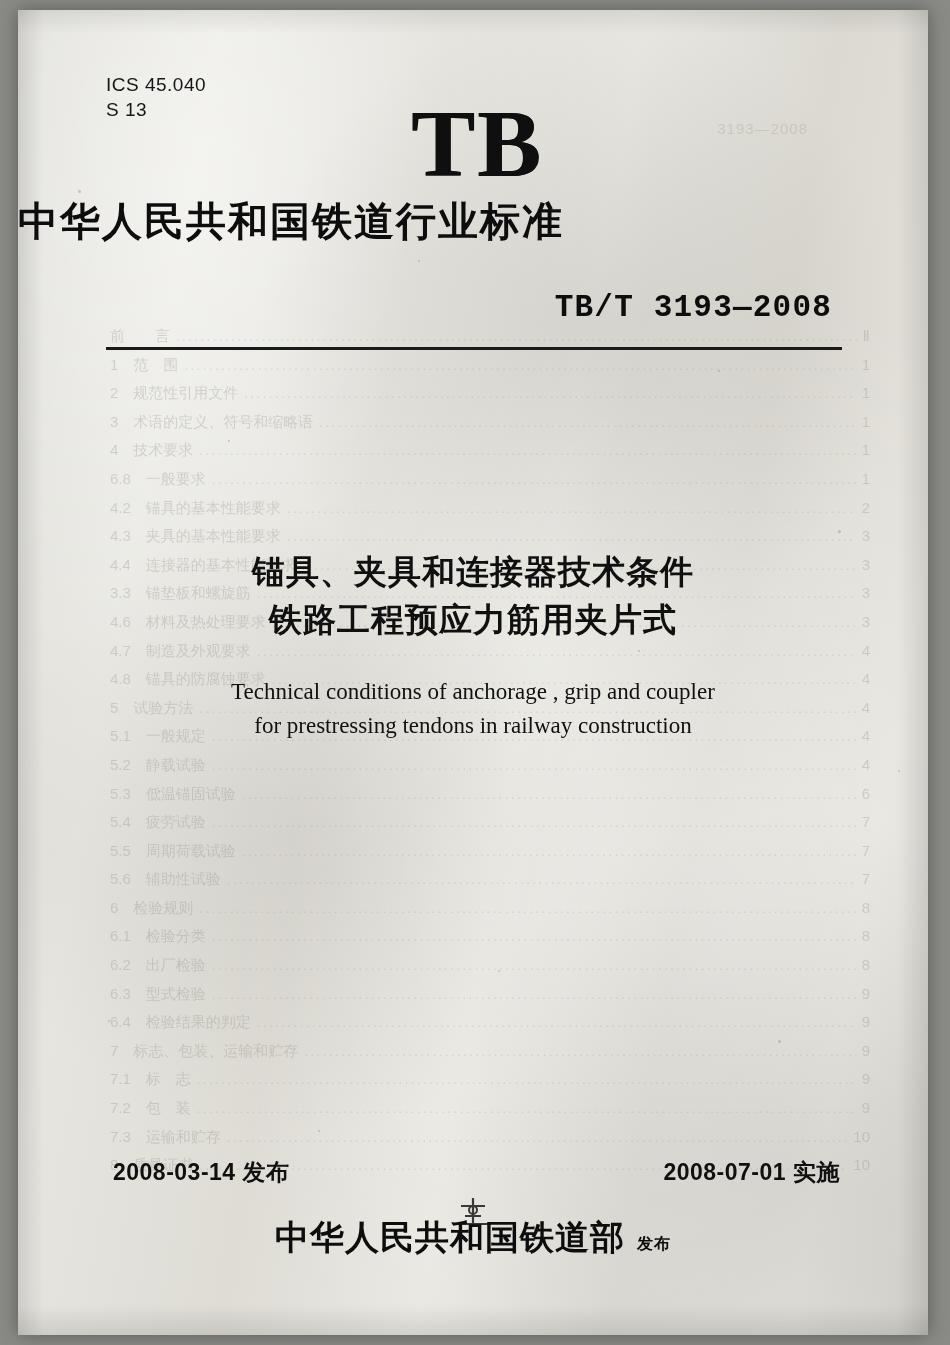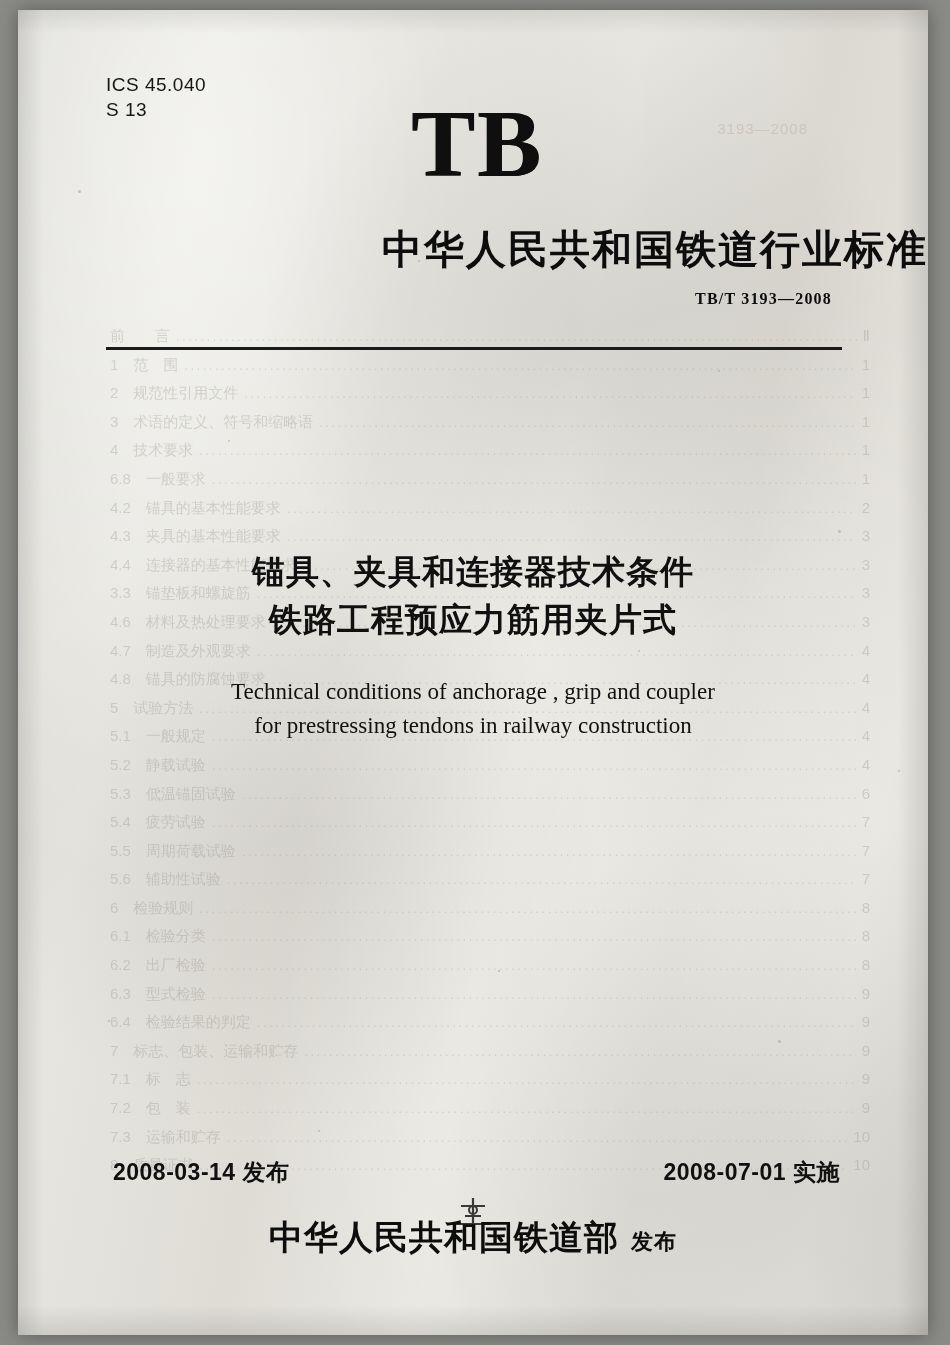--- a/index.html
+++ b/index.html
@@ -107,35 +107,35 @@
     font-weight: bold;
     font-size: 96px;
     letter-spacing: 2px;
     color: #0f0f0f;
     text-shadow: 0.6px 0 0 #0f0f0f;
     margin-left: 8px;
   }
   .title-cn {
     position: absolute;
     left: 0; right: 0;
-    top: 212px;
-    text-align: right;
+    top: 184px;
+    text-align: left;
     font-family: "DejaVu Sans", sans-serif;
     font-weight: bold;
     font-size: 40px;
     letter-spacing: 2px;
     color: #0d0d0d;
   }
   .std-no {
     position: absolute;
     right: 96px;
     top: 280px;
-    font-family: Liberation Serif, serif;
-    font-weight: bold;
-    font-size: 16px;
+    font-family: Liberation Mono, monospace;
+    font-weight: bold;
+    font-size: 31px;
     letter-spacing: 1.2px;
     color: #0d0d0d;
   }
   .rule {
     position: absolute;
     left: 88px;
     right: 86px;
     top: 337px;
     height: 3px;
     background: #1a1a1a;
@@ -191,21 +191,21 @@
   }
   .publisher .org {
     font-family: "DejaVu Sans", sans-serif;
     font-weight: bold;
     font-size: 34px;
     letter-spacing: 1px;
   }
   .publisher .verb {
     font-family: "DejaVu Sans", sans-serif;
     font-weight: bold;
-    font-size: 22px;
+    font-size: 16px;
     letter-spacing: 1px;
     padding-left: 12px;
   }
   
   .emblem {
     position: absolute;
     left: 50%;
     top: 1186px;
     transform: translateX(-50%);
     width: 60px;

